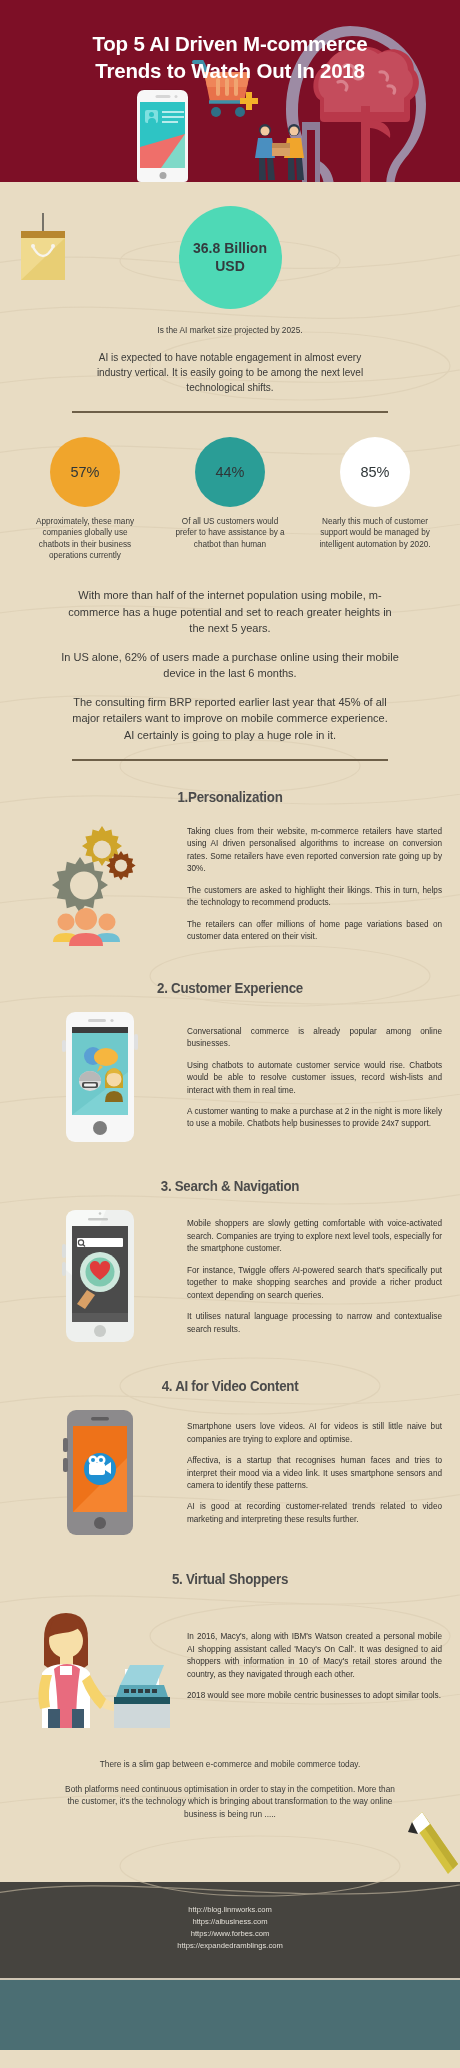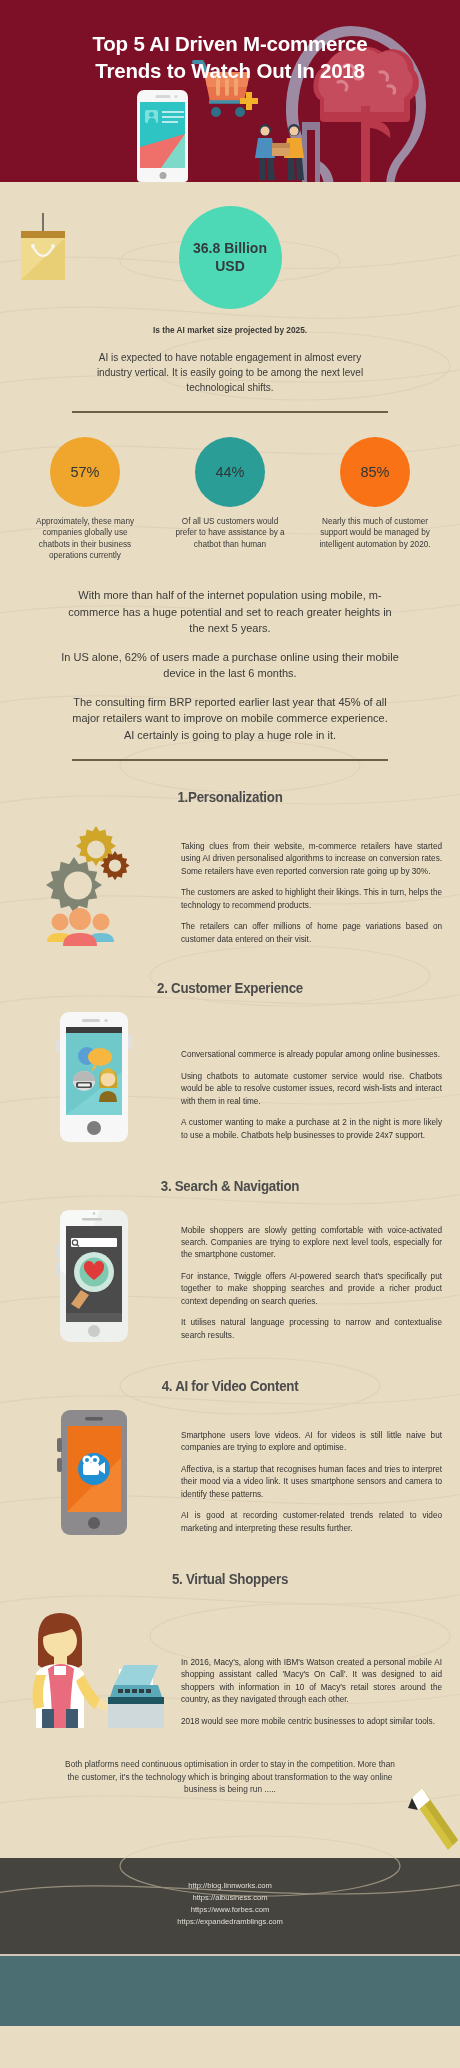--- a/index.html
+++ b/index.html
@@ -136,21 +136,20 @@
     font-family: "Liberation Sans", sans-serif;
   }
 
   .intro-line {
     margin: 15px auto 0;
     text-align: center;
     font-size: 8.3px;
     color: #3a3a38;
     line-height: 1.45;
     max-width: 340px;
-    font-weight: bold;
   }
   .intro-para {
     margin: 14px auto 16px;
     text-align: center;
     font-size: 10px;
     color: #3a3a38;
     line-height: 1.5;
     max-width: 300px;
   }
 
@@ -192,23 +191,23 @@
     text-align: center;
     font-size: 14.5px;
     font-weight: bold;
     color: #4b4b4b;
     letter-spacing: -0.3px;
     font-family: "Liberation Sans", sans-serif;
     transform: scaleX(0.92);
   }
   .sec-body {
     display: flex;
-    align-items: flex-end;
+    align-items: center;
     margin-top: 16px;
-    padding: 0 18px 0 6px;
+    padding: 0 18px 0 12px;
   }
   .sec-art {
     width: 175px;
     flex: 0 0 175px;
     display: flex; justify-content: center; align-items: flex-start;
   }
   .sec-text { flex: 1; padding-top: 2px; }
   .sec-text p {
     font-size: 8.2px;
     color: #32302e;
@@ -376,21 +375,21 @@
       <div class="pct-row">
         <div class="pct-col">
           <div class="pct-circle" id="pc0" style="background: rgb(240, 165, 44);">57%</div>
           <div class="pct-caption">Approximately, these many companies globally use chatbots in their business operations currently</div>
         </div>
         <div class="pct-col">
           <div class="pct-circle" id="pc1" style="background: rgb(42, 157, 150);">44%</div>
           <div class="pct-caption">Of all US customers would prefer to have assistance by a chatbot than human</div>
         </div>
         <div class="pct-col">
-          <div class="pct-circle" id="pc2" style="background: #f97316;">85%</div>
+          <div class="pct-circle" id="pc2" style="background: #ffffff;">85%</div>
           <div class="pct-caption">Nearly this much of customer support would be managed by intelligent automation by 2020.</div>
         </div>
       </div>
 
       <div class="mid-block">
         <div class="mid-para">With more than half of the internet population using mobile, m-commerce has a huge potential and set to reach greater heights in the next 5 years.</div>
         <div class="mid-para">In US alone, 62% of users made a purchase online using their mobile device in the last 6 months.</div>
         <div class="mid-para tight" style="margin-bottom:0">The consulting firm BRP reported earlier last year that 45% of all major retailers want to improve on mobile commerce experience.</div>
         <div class="mid-para">AI certainly is going to play a huge role in it.</div>
       </div>
@@ -567,20 +566,21 @@
             </svg>
           </div>
           <div class="sec-text">
             <p>In 2016, Macy's, along with IBM's Watson created a personal mobile AI shopping assistant called 'Macy's On Call'. It was designed to aid shoppers with information in 10 of Macy's retail stores around the country, as they navigated through each other.</p>
             <p>2018 would see more mobile centric businesses to adopt similar tools.</p>
           </div>
         </div>
       </div>
 
       <div class="concl">
+        <p>There is a slim gap between e-commerce and mobile commerce today.</p>
         <p>Both platforms need continuous optimisation in order to stay in the competition. More than the customer, it's the technology which is bringing about transformation to the way online business is being run .....</p>
         <svg class="pencil" viewBox="0 0 62 72">
           <path d="M16 14 L26 4 L62 56 L52 66 Z" fill="#d4c23f"></path>
           <path d="M21 9 L26 4 L62 56 L57 61 Z" fill="#bfae33"></path>
           <path d="M16 14 L26 4 L34 16 L22 26 Z" fill="#ffffff"></path>
           <path d="M16 14 L22 26 L12 24 Z" fill="#2b2b2b"></path>
         </svg>
       </div>
 
     </div>

